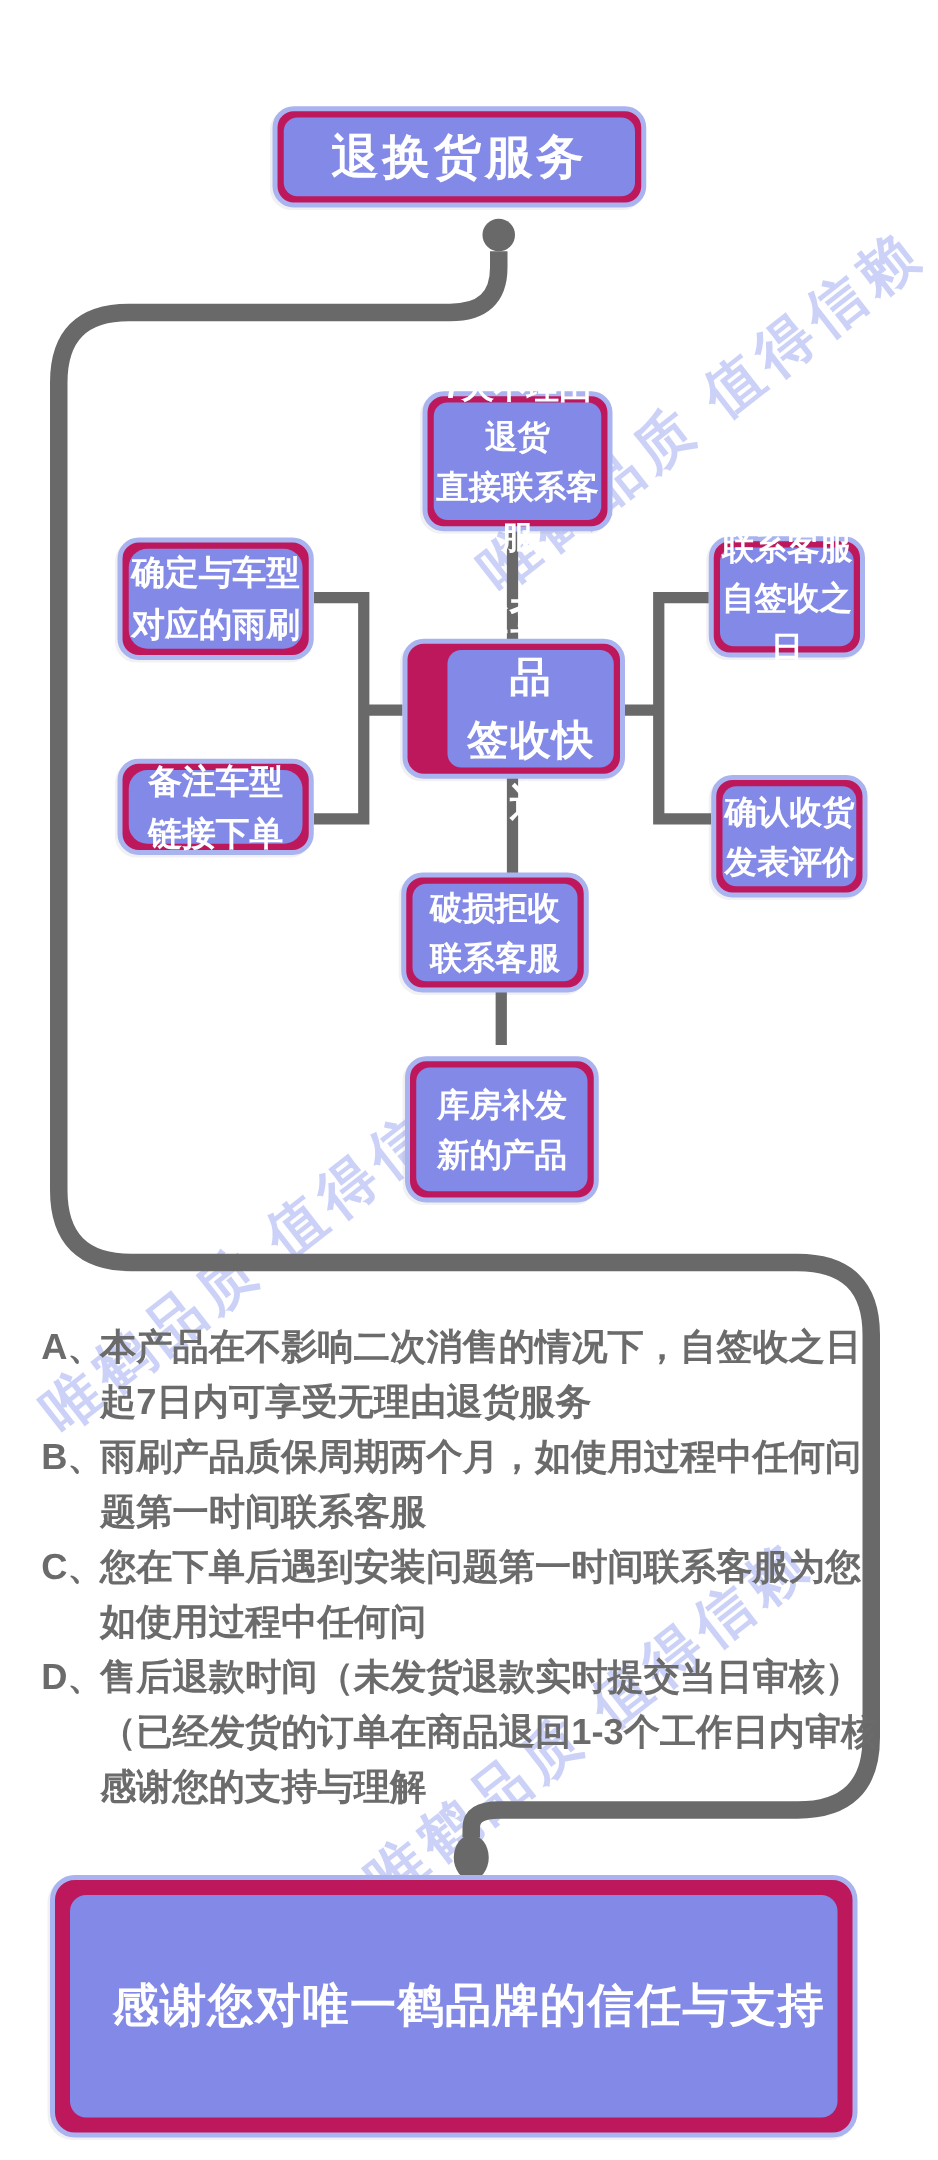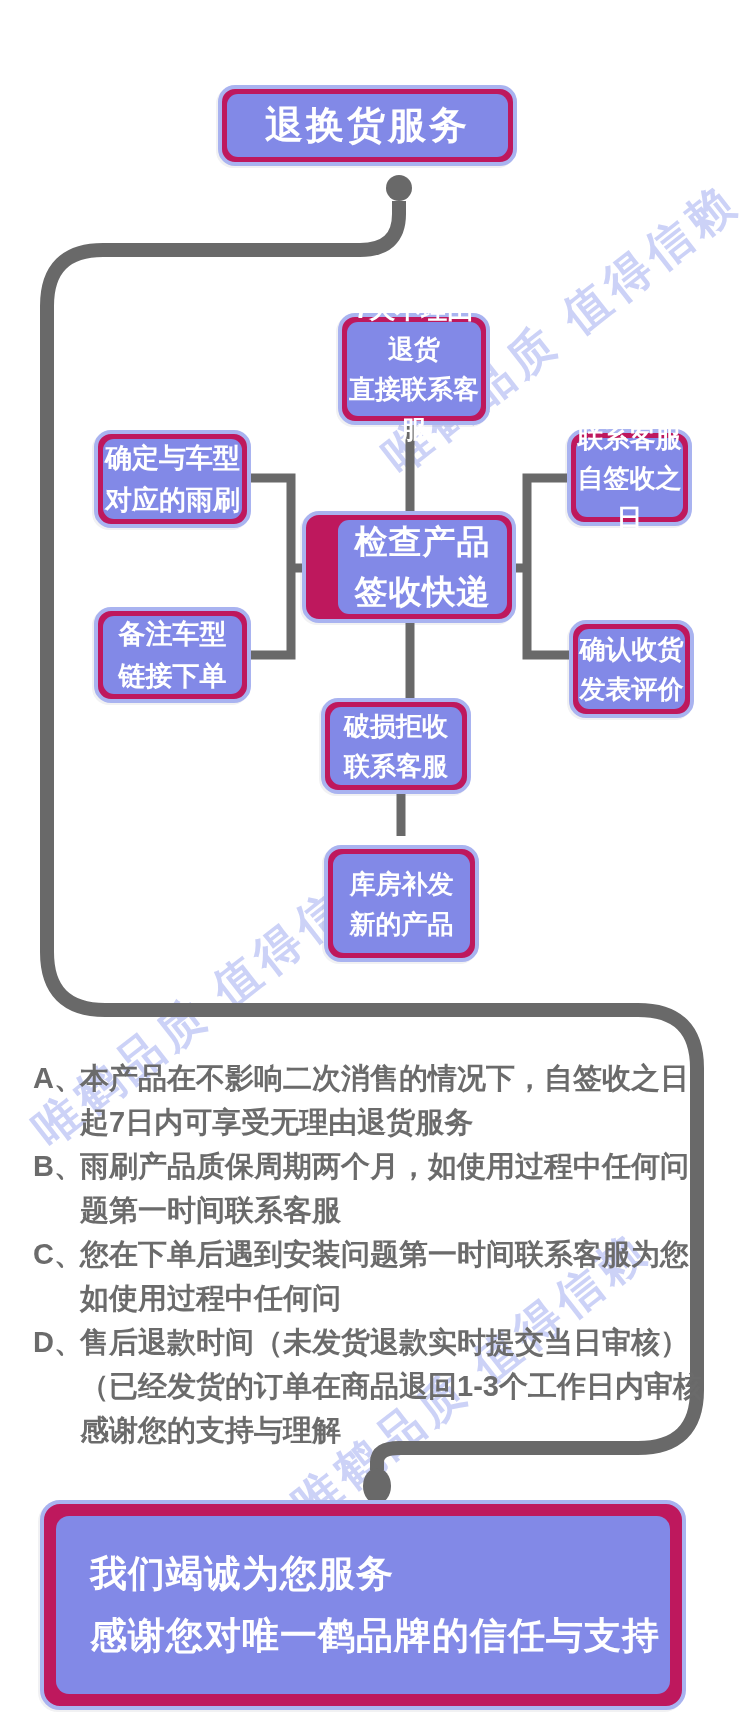--- a/index.html
+++ b/index.html
@@ -42,28 +42,28 @@
   .bluebox .inner {
     width:100%; height:100%; box-sizing:border-box;
     background:var(--box-fill); border-radius:11px;
     display:flex; flex-direction:column; justify-content:center; align-items:center;
     color:var(--box-text); font-weight:bold; text-align:center;
   }
   .title-box { left:218px; top:85px;  width:299px; height:81px; }
   .title-box .inner { font-size:38px; letter-spacing:3px; }
   .b-top        { left:322px; top:313px; width:152px; height:112px;margin-left:16px; }
   .b-left-top   { left:94px;  top:430px; width:157px; height:98px;  }
-  .b-left-bot   { left:94px;  top:607px; width:157px; height:96px;  }
-  .b-center     { left:302px; top:511px; width:214px; height:112px;padding-left:32px; }
+  .b-left-bot   { left:94px;  top:607px; width:157px; height:77px;  }
+  .b-center     { left:322px; top:511px; width:178px; height:112px;padding-left:32px; }
   .b-right-top  { left:567px; top:429px; width:125px; height:97px;  }
   .b-right-bot  { left:569px; top:620px; width:125px; height:98px;  }
   .b-damaged    { left:321px; top:698px; width:150px; height:96px;  }
   .b-warehouse  { left:324px; top:833px; width:155px; height:117px;margin-top:12px; }
   .fs26 .inner { font-size:26px; line-height:40px; }
-  .fs27 .inner { font-size:27px; line-height:42px; }
+  .fs27 .inner { font-size:27px; line-height:42px;border-radius:15px; }
   .b-center .inner { font-size:33px; line-height:50px; letter-spacing:1px; }
   
   .notes {
     position:absolute; z-index:3; left:33px; top:1056px; width:680px;
     color:var(--note-text); font-weight:bold; font-size:29px; line-height:44px;
   }
   .note-item { position:relative; padding-left:47px; }
   .note-label { position:absolute; left:0; top:0; }
   
   .footer-box { left:40px; top:1500px; width:646px; height:210px; border-radius:20px; padding:12px; }
@@ -171,16 +171,15 @@
   <div class="note-item">
     <span class="note-label">D、</span>
     <div class="note-line">售后退款时间（未发货退款实时提交当日审核）</div>
     <div class="note-line">（已经发货的订单在商品退回1-3个工作日内审核</div>
     <div class="note-line">感谢您的支持与理解</div>
   </div>
 </div>
 
 <div class="bluebox footer-box">
   <div class="inner">
-    <div>我们竭诚为您服务</div>
     <div>感谢您对唯一鹤品牌的信任与支持</div>
   </div>
 </div>
 
 </body></html>

